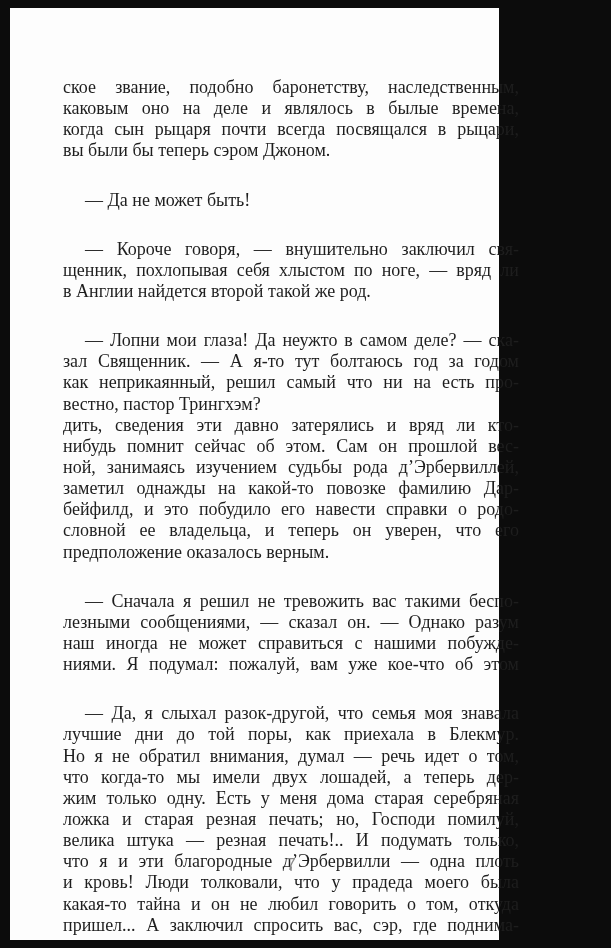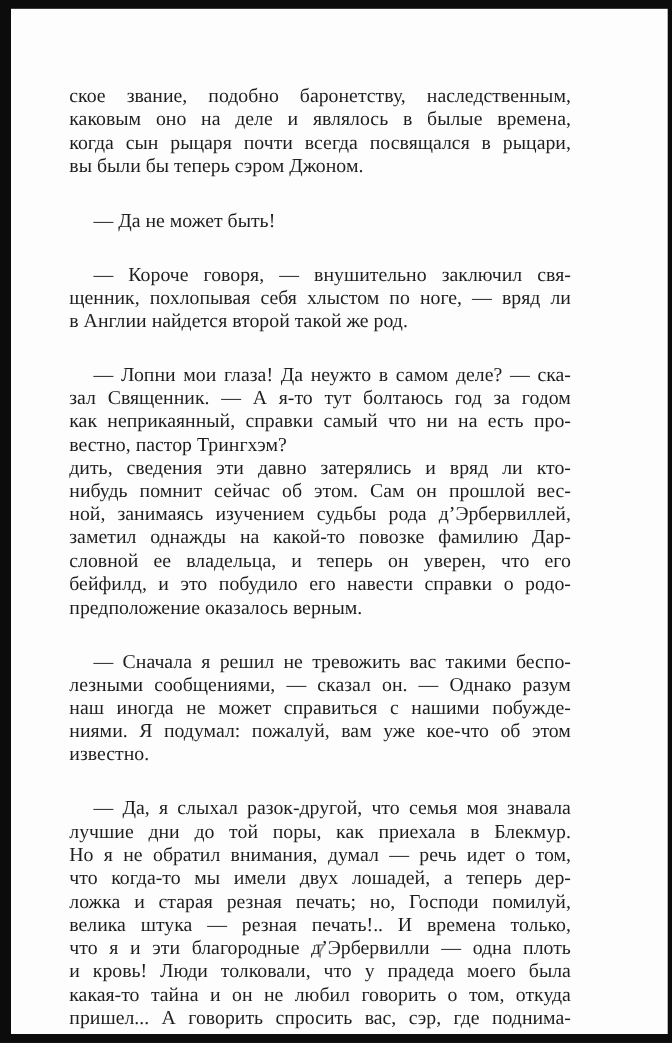--- a/index.html
+++ b/index.html
@@ -7,21 +7,21 @@
     padding: 0;
     width: 611px;
     height: 948px;
     overflow: hidden;
     background: #0c0c0c;
   }
   .book-page {
     position: absolute;
     left: 10px;
     top: 8px;
-    width: 597px;
+    width: 489px;
     height: 932px;
     background: #fdfdfd;
   }
   .text-block {
     position: absolute;
     left: 53px;
     top: 69px;
     width: 456px;
     font-family: "Liberation Serif", serif;
     font-size: 18px;
@@ -63,39 +63,39 @@
       <div class="line">ское звание, подобно баронетству, наследственным,</div>
       <div class="line">каковым оно на деле и являлось в былые времена,</div>
       <div class="line">когда сын рыцаря почти всегда посвящался в рыцари,</div>
       <div class="line end">вы были бы теперь сэром Джоном.</div>
       <div class="line indent end">— Да не может быть!</div>
       <div class="line indent">— Короче говоря, — внушительно заключил свя-</div>
       <div class="line">щенник, похлопывая себя хлыстом по ноге, — вряд ли</div>
       <div class="line end">в Англии найдется второй такой же род.</div>
       <div class="line indent">— Лопни мои глаза! Да неужто в самом деле? — ска-</div>
       <div class="line">зал Священник. — А я-то тут болтаюсь год за годом</div>
-      <div class="line">как неприкаянный, справки самый что ни на есть про-</div>
+      <div class="line">как неприкаянный, решил самый что ни на есть про-</div>
       <div class="line end">вестно, пастор Трингхэм?</div>
       <div class="line">дить, сведения эти давно затерялись и вряд ли кто-</div>
       <div class="line">нибудь помнит сейчас об этом. Сам он прошлой вес-</div>
       <div class="line">ной, занимаясь изучением судьбы рода д’Эрбервиллей,</div>
       <div class="line">заметил однажды на какой-то повозке фамилию Дар-</div>
+      <div class="line">бейфилд, и это побудило его навести справки о родо-</div>
       <div class="line">словной ее владельца, и теперь он уверен, что его</div>
-      <div class="line">бейфилд, и это побудило его навести справки о родо-</div>
       <div class="line end">предположение оказалось верным.</div>
       <div class="line indent">— Сначала я решил не тревожить вас такими беспо-</div>
       <div class="line">лезными сообщениями, — сказал он. — Однако разум</div>
       <div class="line">наш иногда не может справиться с нашими побужде-</div>
       <div class="line">ниями. Я подумал: пожалуй, вам уже кое-что об этом</div>
-      <div class="line end">известно.</div>
       <div class="line indent">— Да, я слыхал разок-другой, что семья моя знавала</div>
       <div class="line">лучшие дни до той поры, как приехала в Блекмур.</div>
       <div class="line">Но я не обратил внимания, думал — речь идет о том,</div>
       <div class="line">что когда-то мы имели двух лошадей, а теперь дер-</div>
+      <div class="line">жим только одну. Есть у меня дома старая серебряная</div>
       <div class="line">ложка и старая резная печать; но, Господи помилуй,</div>
-      <div class="line">велика штука — резная печать!.. И времена только,</div>
+      <div class="line">велика штука — резная печать!.. И подумать только,</div>
       <div class="line">что я и эти благородные д’Эрбервилли — одна плоть</div>
       <div class="line">и кровь! Люди толковали, что у прадеда моего была</div>
       <div class="line">какая-то тайна и он не любил говорить о том, откуда</div>
-      <div class="line">пришел... А говорить спросить вас, сэр, где поднима-</div>
+      <div class="line">пришел... А заключил спросить вас, сэр, где поднима-</div>
     </div>
   <div class="page-number">7</div>
 </div>
 
 </body></html>

